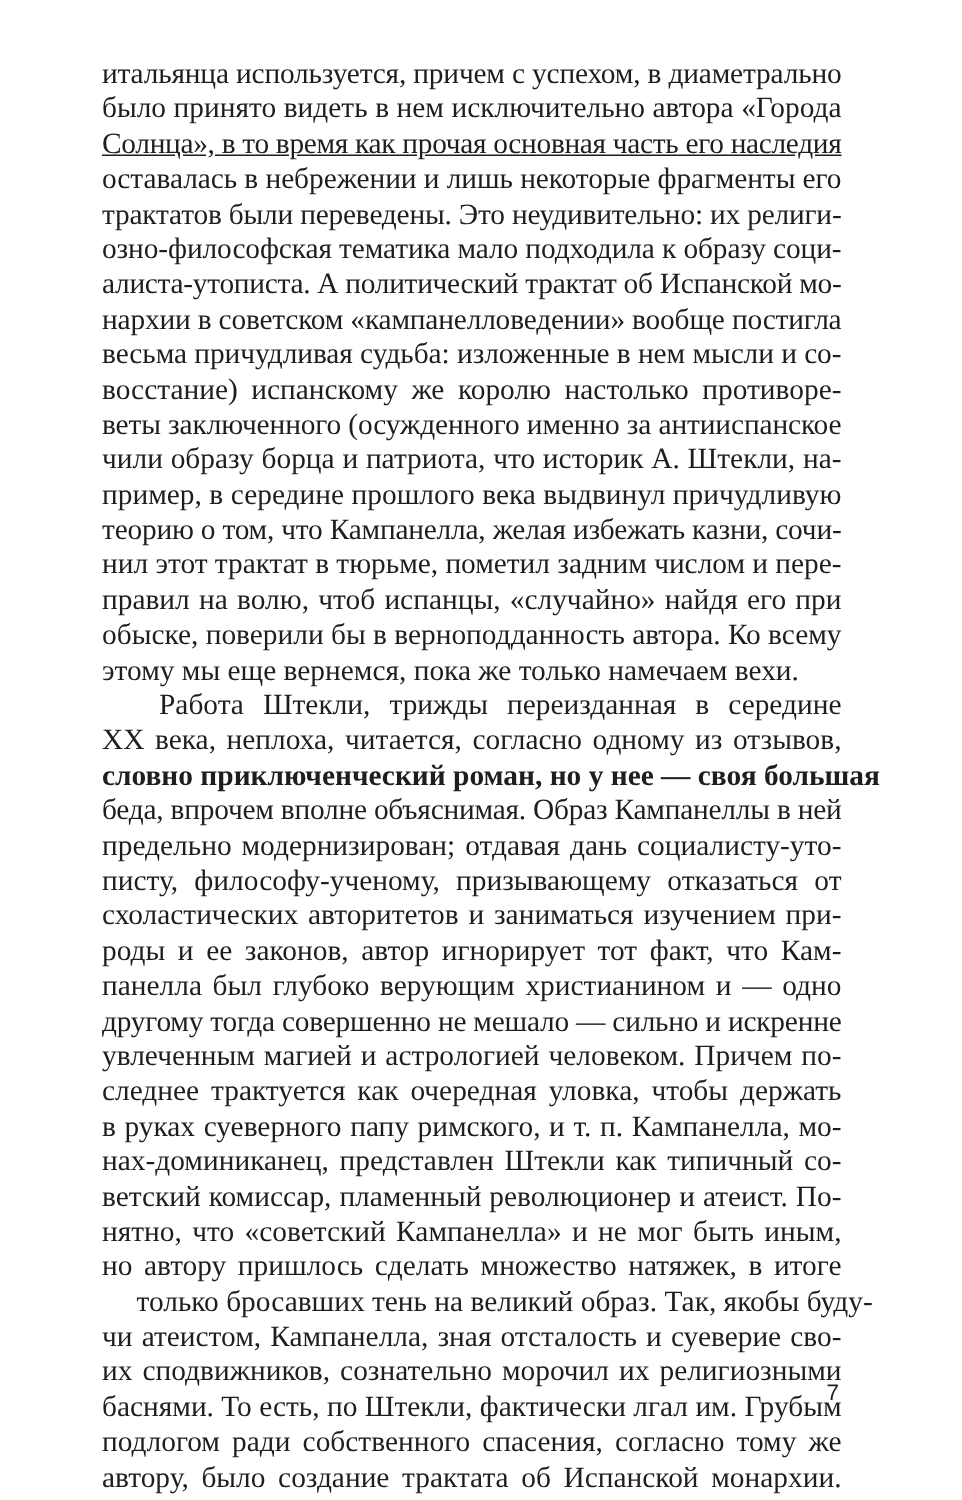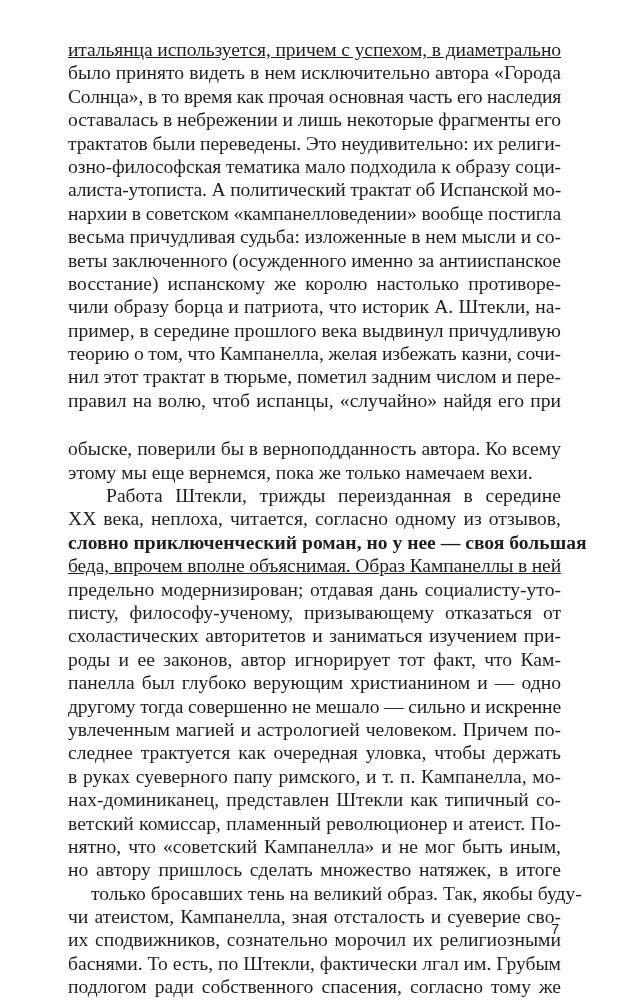--- a/index.html
+++ b/index.html
@@ -21,44 +21,44 @@
     position: absolute; left: 551px; top: 920px;
     font-family: "Liberation Sans", "DejaVu Sans", sans-serif;
     font-size: 15px; color: #222;
   }
 </style>
 </head>
 <body>
 
 <div class="page">
   <div>
-    <span class="line" style="white-space: nowrap; height: 23.4px; letter-spacing: -0.114397px; text-decoration: underline;">итальянца используется, причем с успехом, в диаметрально</span>
+    <span class="line" style="white-space: nowrap; height: 23.4px; letter-spacing: -0.114397px;">итальянца используется, причем с успехом, в диаметрально</span>
     <span class="line" style="white-space: nowrap; height: 23.4px;">было принято видеть в нем исключительно автора «Города</span>
-    <span class="line" style="white-space: nowrap; height: 23.4px; letter-spacing: -0.206627px;">Солнца», в то время как прочая основная часть его наследия</span>
+    <span class="line" style="white-space: nowrap; height: 23.4px; letter-spacing: -0.206627px; text-decoration: underline;">Солнца», в то время как прочая основная часть его наследия</span>
     <span class="line" style="white-space: nowrap; height: 23.4px; letter-spacing: -0.0402199px;">оставалась в небрежении и лишь некоторые фрагменты его</span>
     <span class="line" style="white-space: nowrap; height: 23.4px; letter-spacing: -0.132812px;">трактатов были переведены. Это неудивительно: их религи-</span>
     <span class="line" style="white-space: nowrap; height: 23.4px; letter-spacing: -0.0724432px;">озно-философская тематика мало подходила к образу соци-</span>
     <span class="line" style="white-space: nowrap; height: 23.4px; letter-spacing: -0.188337px;">алиста-утописта. А политический трактат об Испанской мо-</span>
     <span class="line" style="white-space: nowrap; height: 23.4px; letter-spacing: -0.12037px;">нархии в советском «кампанелловедении» вообще постигла</span>
     <span class="line" style="white-space: nowrap; height: 23.4px; letter-spacing: -0.040625px;">весьма причудливая судьба: изложенные в нем мысли и со-</span>
+    <span class="line" style="white-space: nowrap; height: 23.4px;">восстание) испанскому же королю настолько противоре-</span>
     <span class="line" style="white-space: nowrap; height: 23.4px; letter-spacing: -0.0792824px;">веты заключенного (осужденного именно за антииспанское</span>
-    <span class="line" style="white-space: nowrap; height: 23.4px;">восстание) испанскому же королю настолько противоре-</span>
     <span class="line" style="white-space: nowrap; height: 23.4px;">чили образу борца и патриота, что историк А. Штекли, на-</span>
     <span class="line" style="white-space: nowrap; height: 23.4px;">пример, в середине прошлого века выдвинул причудливую</span>
     <span class="line" style="white-space: nowrap; height: 23.4px; letter-spacing: -0.141721px;">теорию о том, что Кампанелла, желая избежать казни, сочи-</span>
     <span class="line" style="white-space: nowrap; height: 23.4px; letter-spacing: -0.015625px;">нил этот трактат в тюрьме, пометил задним числом и пере-</span>
     <span class="line" style="white-space: nowrap; height: 23.4px;">правил на волю, чтоб испанцы, «случайно» найдя его при</span>
-    <span class="line" style="white-space: nowrap; height: 23.4px; letter-spacing: -0.00227273px; margin-top: 25px;">обыске, поверили бы в верноподданность автора. Ко всему</span>
+    <span class="line" style="white-space: nowrap; height: 23.4px; letter-spacing: -0.00227273px;">обыске, поверили бы в верноподданность автора. Ко всему</span>
     <span class="line last" style="white-space: nowrap; height: 23.4px;">этому мы еще вернемся, пока же только намечаем вехи.</span>
   </div>
   <div>
     <span class="line indent" style="white-space: nowrap; height: 23.4px;">Работа Штекли, трижды переизданная в середине</span>
     <span class="line" style="white-space: nowrap; height: 23.4px;">XX века, неплоха, читается, согласно одному из отзывов,</span>
     <span class="line" style="white-space: nowrap; height: 23.4px; font-weight: bold;">словно приключенческий роман, но у нее — своя большая</span>
-    <span class="line" style="white-space: nowrap; height: 23.4px; letter-spacing: -0.15px; text-decoration: underline;">беда, впрочем вполне объяснимая. Образ Кампанеллы в ней</span>
+    <span class="line" style="white-space: nowrap; height: 23.4px; letter-spacing: -0.15px;">беда, впрочем вполне объяснимая. Образ Кампанеллы в ней</span>
     <span class="line" style="white-space: nowrap; height: 23.4px;">предельно модернизирован; отдавая дань социалисту-уто-</span>
     <span class="line" style="white-space: nowrap; height: 23.4px;">писту, философу-ученому, призывающему отказаться от</span>
     <span class="line" style="white-space: nowrap; height: 23.4px;">схоластических авторитетов и заниматься изучением при-</span>
     <span class="line" style="white-space: nowrap; height: 23.4px;">роды и ее законов, автор игнорирует тот факт, что Кам-</span>
     <span class="line" style="white-space: nowrap; height: 23.4px;">панелла был глубоко верующим христианином и — одно</span>
     <span class="line" style="white-space: nowrap; height: 23.4px; letter-spacing: -0.150174px;">другому тогда совершенно не мешало — сильно и искренне</span>
     <span class="line" style="white-space: nowrap; height: 23.4px; font-family: Liberation Serif, serif;">увлеченным магией и астрологией человеком. Причем по-</span>
     <span class="line" style="white-space: nowrap; height: 23.4px;">следнее трактуется как очередная уловка, чтобы держать</span>
     <span class="line" style="white-space: nowrap; height: 23.4px;">в руках суеверного папу римского, и т. п. Кампанелла, мо-</span>
     <span class="line" style="white-space: nowrap; height: 23.4px;">нах-доминиканец, представлен Штекли как типичный со-</span>

